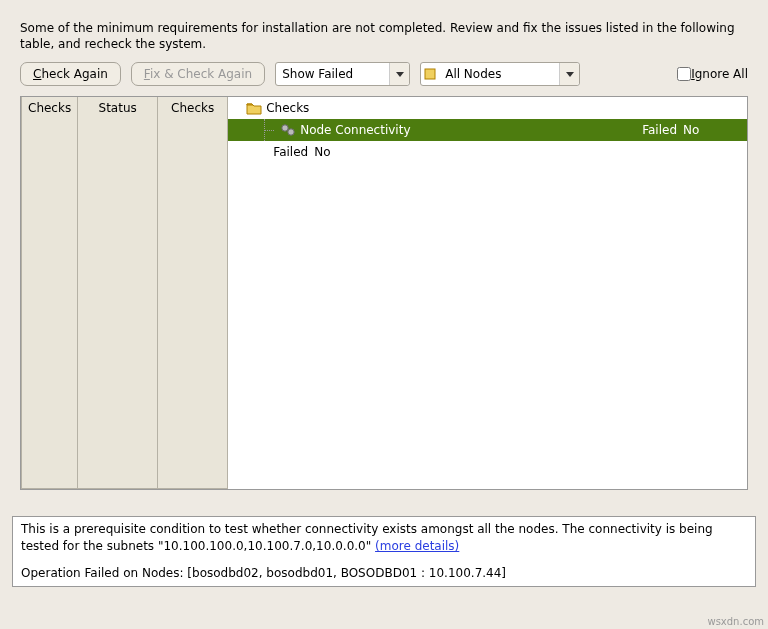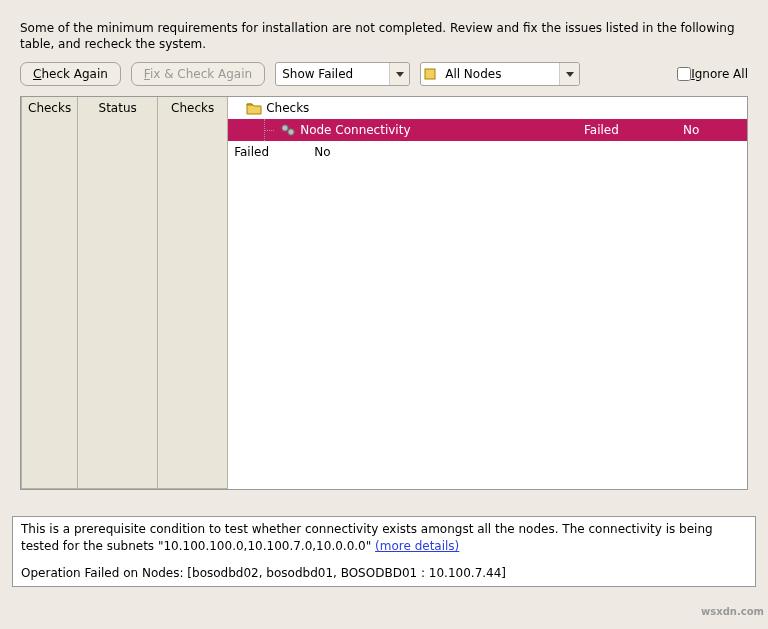--- a/index.html
+++ b/index.html
@@ -105,47 +105,46 @@
     .th:nth-child(1) { flex: 1; border-left:1px solid #b5b1a5;}
     .th:nth-child(2) { width: 80px;}
     .th:nth-child(3) { width: 70px;}
     .tbody { flex:1; overflow:auto; }
     .row {
       display:flex;
       align-items:center;
       height:22px;
     }
     .cell1 { flex:1; display:flex; align-items:center; gap:4px; padding-left:6px;}
-    .cell2 { width:80px; padding-left:6px;}
+    .cell2 { width:80px; padding-left:6px;text-align:right;}
     .cell3 { width:70px; padding-left:6px;}
     .tree-indent { display:inline-block; }
     .tree-lines {
       display:inline-block;
       width:22px;
       position:relative;
       height:22px;
     }
-    .row.selected { background:#be185d; color:#fff;gap:19px;}
+    .row.selected { background:#4d7c0f; color:#fff;}
     .row.selected .cell2, .row.selected .cell3 { color:#fff;}
     .gear-icon svg, .folder-icon svg { display:block; }
     .bottom-panel {
       margin: 6px 12px 0 12px;
       border:1px solid #999;
       background:#fff;
       padding:4px 8px;
       line-height:1.4;
     }
     .bottom-panel a { color:#2a3ee0; text-decoration:underline; }
     .watermark {
       position:absolute;
       right:4px;
-      bottom:12px;
+      bottom:2px;
       font-size:10px;
       color:#999;
-      font-weight:bold;
     }
     
     .dot-vert::before{
       content:"";
       position:absolute;
       left:10px; top:0; bottom:0;
       border-left:1px dotted #999;
     }
     .dot-horiz::after{
       content:"";

